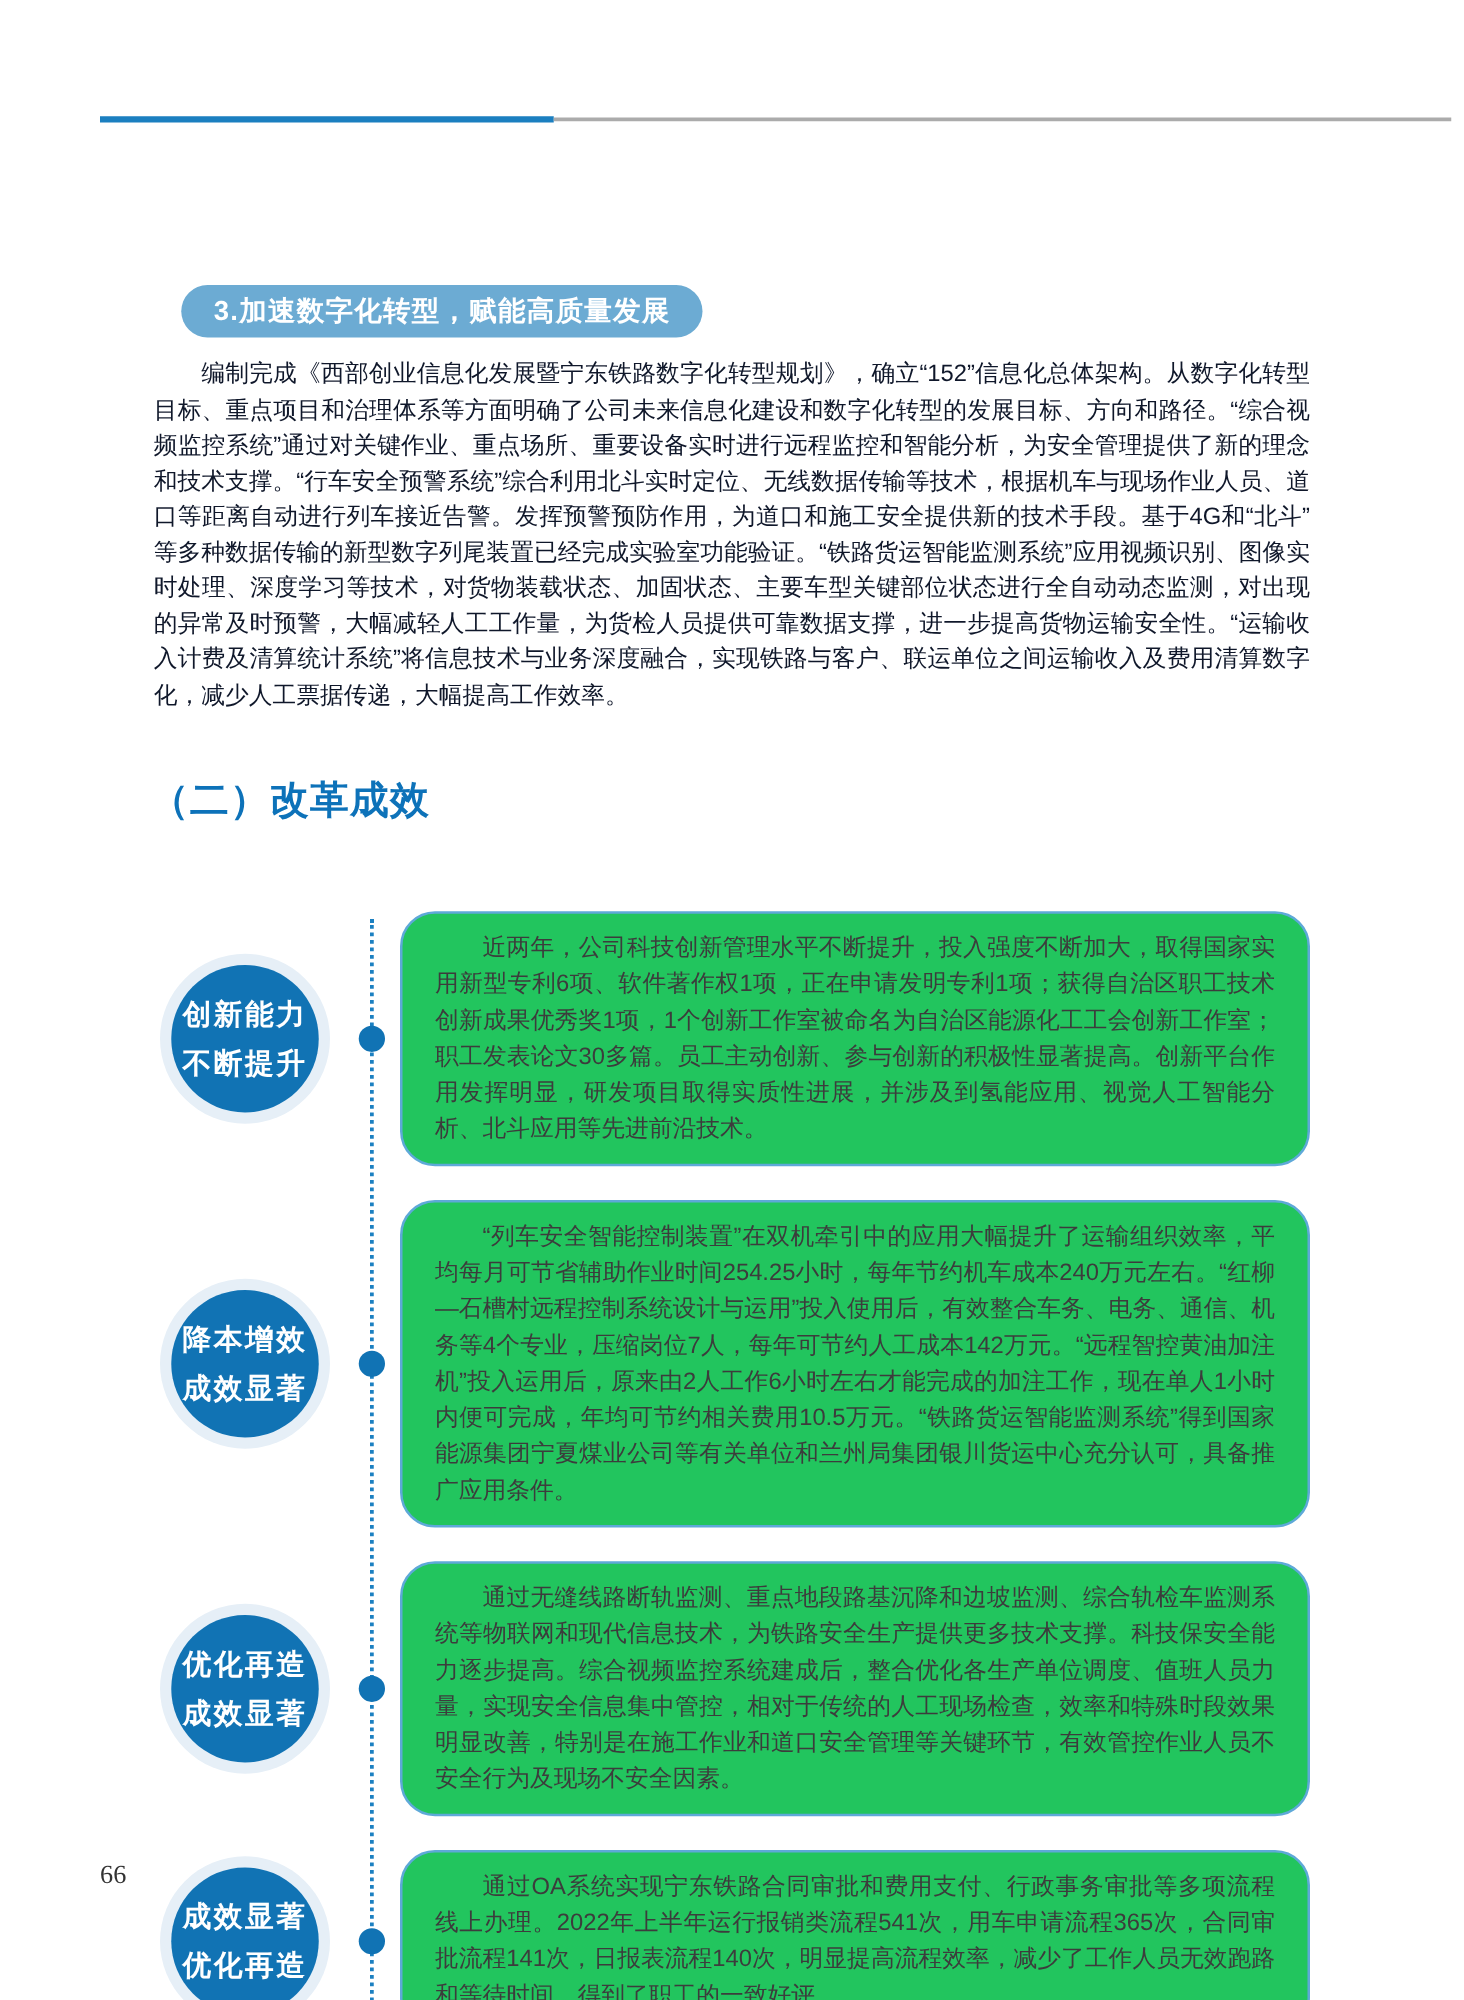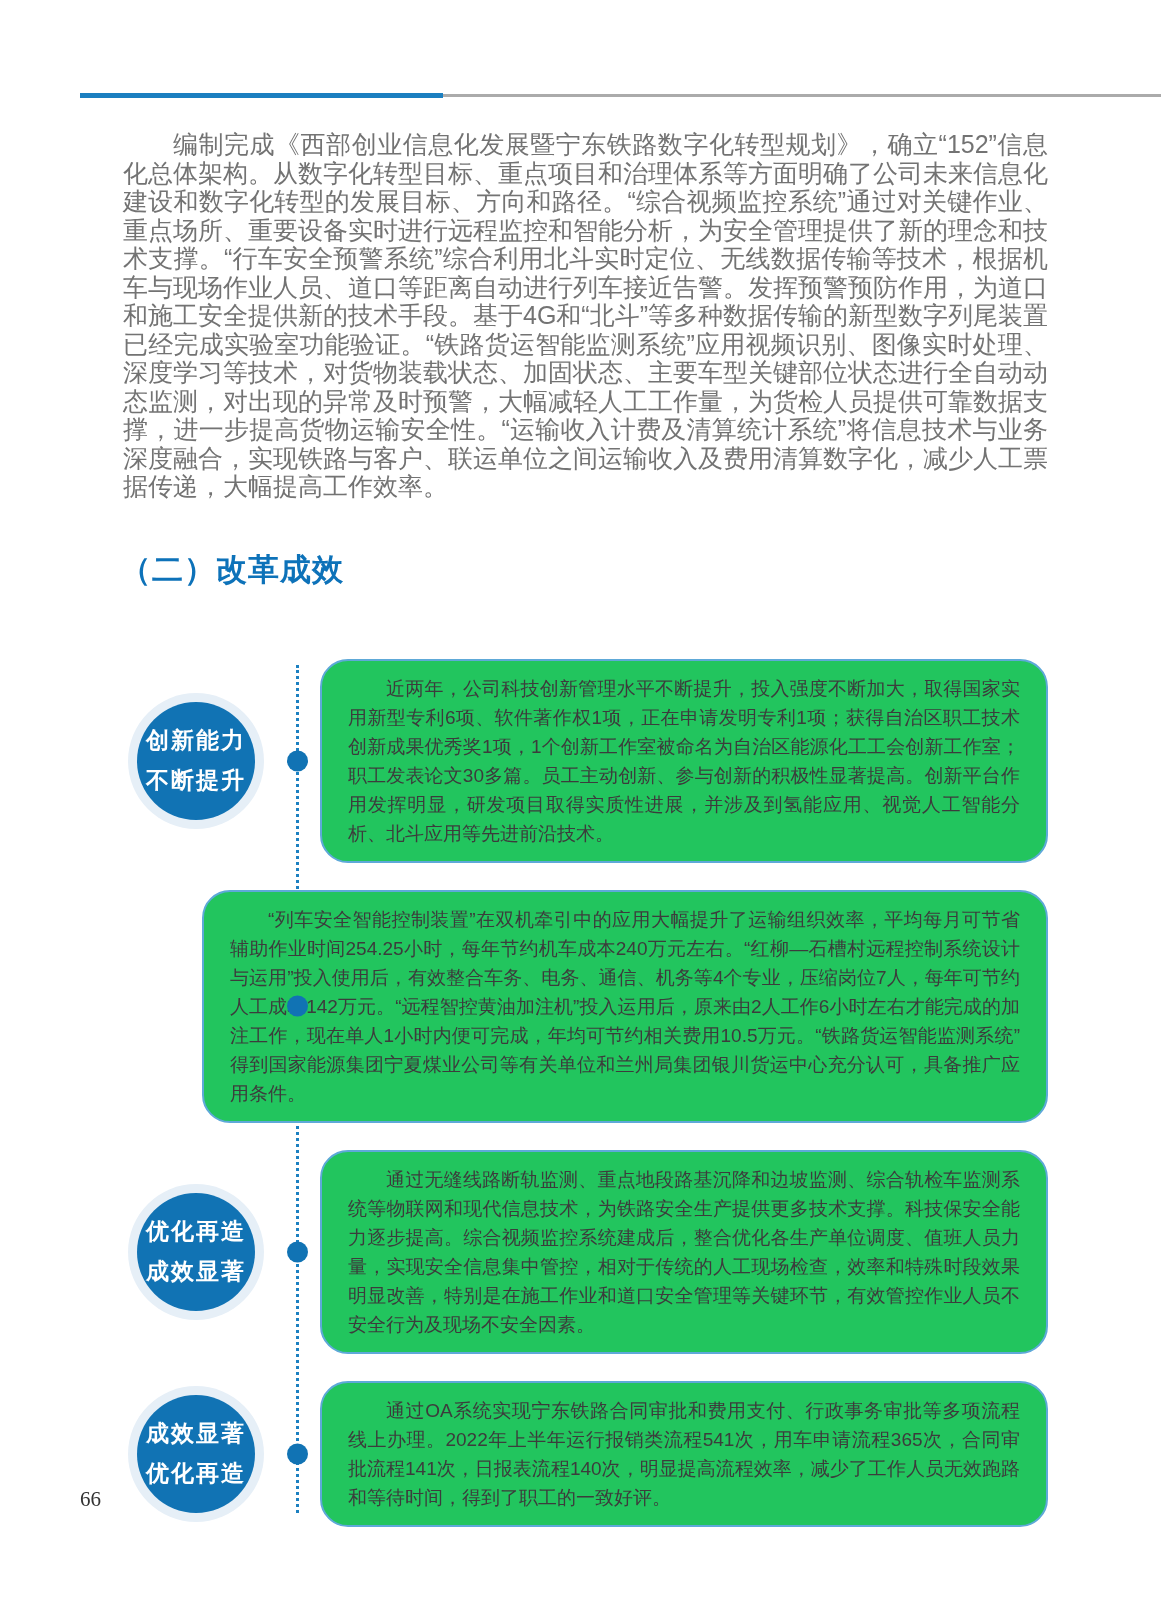--- a/index.html
+++ b/index.html
@@ -34,24 +34,24 @@
     font-weight: bold;
     letter-spacing: 1px;
     height: 42px;
     line-height: 42px;
     padding: 0 26px;
     border-radius: 22px;
   }
 
   
   .body-para {
-    margin: 32px 123px 0 123px;
-    font-size: 25px;
+    margin: 16px 123px 0 123px;
+    font-size: 19px;
     line-height: 28.5px;
-    color: #737373;
+    color: #0f172a;
     text-align: justify;
     text-indent: 2em;
   }
 
   
   .section-heading {
     margin: 48px 13px 0 120px;
     color: #0d72b9;
     font-size: 31px;
     font-weight: bold;
@@ -141,40 +141,45 @@
 
   <header class="doc-header">
     <div class="doc-header-rule">
       <span class="rule-blue"></span>
       <span class="rule-gray"></span>
     </div>
   </header>
 
   <main>
 
+    <div class="subsection-badge">3.加速数字化转型，赋能高质量发展</div>
 
     <p class="body-para">编制完成《西部创业信息化发展暨宁东铁路数字化转型规划》，确立“152”信息化总体架构。从数字化转型目标、重点项目和治理体系等方面明确了公司未来信息化建设和数字化转型的发展目标、方向和路径。“综合视频监控系统”通过对关键作业、重点场所、重要设备实时进行远程监控和智能分析，为安全管理提供了新的理念和技术支撑。“行车安全预警系统”综合利用北斗实时定位、无线数据传输等技术，根据机车与现场作业人员、道口等距离自动进行列车接近告警。发挥预警预防作用，为道口和施工安全提供新的技术手段。基于4G和“北斗”等多种数据传输的新型数字列尾装置已经完成实验室功能验证。“铁路货运智能监测系统”应用视频识别、图像实时处理、深度学习等技术，对货物装载状态、加固状态、主要车型关键部位状态进行全自动动态监测，对出现的异常及时预警，大幅减轻人工工作量，为货检人员提供可靠数据支撑，进一步提高货物运输安全性。“运输收入计费及清算统计系统”将信息技术与业务深度融合，实现铁路与客户、联运单位之间运输收入及费用清算数字化，减少人工票据传递，大幅提高工作效率。</p>
 
     <h2 class="section-heading">（二）改革成效</h2>
 
     <div class="reform-list">
       <div class="connector-line"></div>
 
       <div class="reform-row">
         <div class="reform-circle">
           <span>创新能力</span>
           <span>不断提升</span>
         </div>
         <div class="connector-dot"></div>
         <div class="reform-box">
           <p>近两年，公司科技创新管理水平不断提升，投入强度不断加大，取得国家实用新型专利6项、软件著作权1项，正在申请发明专利1项；获得自治区职工技术创新成果优秀奖1项，1个创新工作室被命名为自治区能源化工工会创新工作室；职工发表论文30多篇。员工主动创新、参与创新的积极性显著提高。创新平台作用发挥明显，研发项目取得实质性进展，并涉及到氢能应用、视觉人工智能分析、北斗应用等先进前沿技术。</p>
         </div>
       </div>
 
       <div class="reform-row">
+        <div class="reform-circle">
+          <span>降本增效</span>
+          <span>成效显著</span>
+        </div>
         <div class="connector-dot"></div>
         <div class="reform-box">
           <p>“列车安全智能控制装置”在双机牵引中的应用大幅提升了运输组织效率，平均每月可节省辅助作业时间254.25小时，每年节约机车成本240万元左右。“红柳—石槽村远程控制系统设计与运用”投入使用后，有效整合车务、电务、通信、机务等4个专业，压缩岗位7人，每年可节约人工成本142万元。“远程智控黄油加注机”投入运用后，原来由2人工作6小时左右才能完成的加注工作，现在单人1小时内便可完成，年均可节约相关费用10.5万元。“铁路货运智能监测系统”得到国家能源集团宁夏煤业公司等有关单位和兰州局集团银川货运中心充分认可，具备推广应用条件。</p>
         </div>
       </div>
 
       <div class="reform-row">
         <div class="reform-circle">
           <span>优化再造</span>
           <span>成效显著</span>

